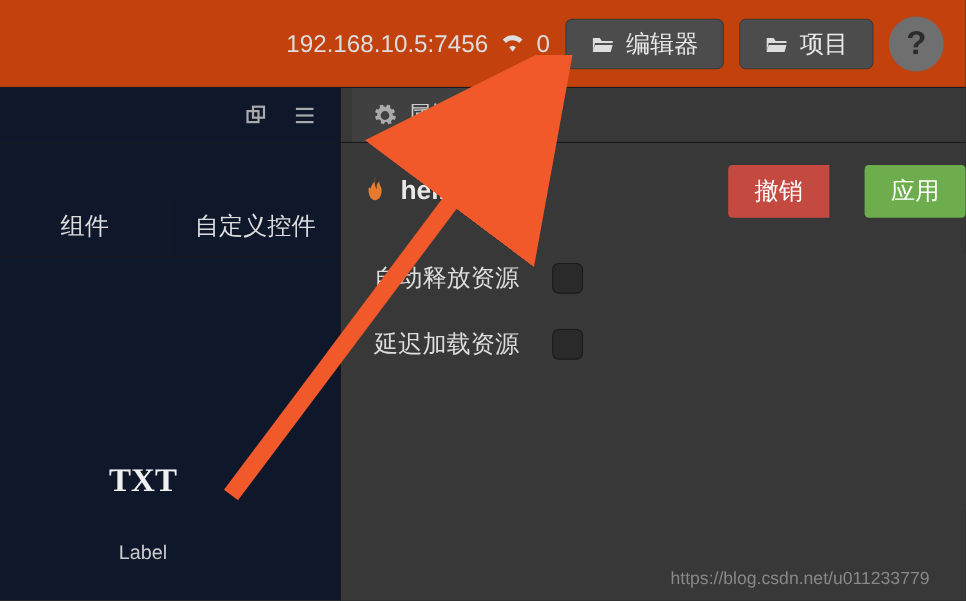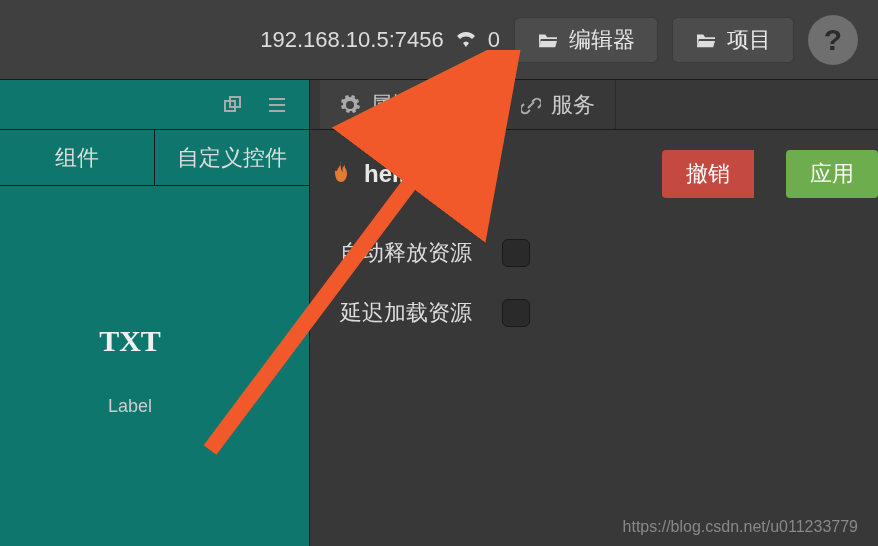--- a/index.html
+++ b/index.html
@@ -6,21 +6,21 @@
   body {
     width: 878px; height: 546px;
     background: #2b2b2b;
     font-family: -apple-system, "Helvetica Neue", Arial, sans-serif;
     color: #ccc;
     overflow: hidden;
     position: relative;
   }
   .topbar {
     height: 80px;
-    background: #404040;
+    background: #c2410c;
     border-bottom: 1px solid #1a1a1a;
     display: flex;
     align-items: center;
     justify-content: flex-end;
     padding: 0 20px;
     gap: 14px;
   }
   .ip-block { display: flex; align-items: center; gap: 10px; font-size: 22px; color: #ddd; }
   .wifi-icon svg { width: 24px; height: 20px; }
   .top-btn {
@@ -37,23 +37,23 @@
   .top-btn svg { width: 22px; height: 18px; fill: #ddd; }
   .help-btn {
     width: 50px; height: 50px; border-radius: 50%;
     background: #6f6f6f;
     display: flex; align-items: center; justify-content: center;
     color: #2b2b2b; font-size: 30px; font-weight: bold;
     cursor: pointer;
   }
   .main { display: flex; height: calc(100% - 80px); }
   .left-panel {
-    width: 310px; background: #0f766e;
+    width: 310px; background: #0f172a;
     border-right: 1px solid #1a1a1a;
-    display: flex; flex-direction: column;
+    display: flex; flex-direction: column; gap: 48px;
   }
   .left-toolbar {
     height: 50px; display: flex; justify-content: flex-end; align-items: center;
     gap: 24px; padding-right: 22px;
     border-bottom: 1px solid #1a1a1a;
   }
   .left-toolbar svg { width: 20px; height: 20px; fill: #aaa; cursor: pointer; }
   .left-tabs { display: flex; height: 56px; }
   .left-tab {
     flex: 1; display: flex; align-items: center; justify-content: center;
@@ -110,21 +110,21 @@
   .checkbox {
     width: 28px; height: 28px; border-radius: 6px;
     background: #2a2a2a; border: 1px solid #1a1a1a;
     cursor: pointer;
   }
   .arrow-overlay {
     position: absolute; left: 150px; top: 50px;
     pointer-events: none; z-index: 100;
   }
   .watermark {
-    position: absolute; bottom: 10px; right: 20px;
+    position: absolute; bottom: 10px; right: 33px;
     font-size: 16px; color: #888;
   }
 </style>
 </head>
 <body>
 
 <div class="topbar">
   <div class="ip-block">
     <span>192.168.10.5:7456</span>
     <span class="wifi-icon">
@@ -185,26 +185,20 @@
   </div>
 
   <div class="right-panel">
     <div class="right-tabs">
       <div class="right-tab active">
         <svg viewBox="0 0 20 20">
             <path d="M10 6a4 4 0 100 8 4 4 0 000-8zm8 4l2 1-1 3-2-.5c-.4.6-.9 1.1-1.5 1.5l.5 2-3 1-1-2h-2l-1 2-3-1 .5-2c-.6-.4-1.1-.9-1.5-1.5L2 14l-1-3 2-1V8L1 7l1-3 2 .5C4.4 3.9 4.9 3.4 5.5 3L5 1l3-1 1 2h2l1-2 3 1-.5 2c.6.4 1.1.9 1.5 1.5L18 4l1 3-2 1v2z"></path>
           </svg>
         <span>属性检查器</span>
       </div>
-      <div class="right-tab">
-        <svg viewBox="0 0 20 20">
-            <path d="M7 13l6-6m-4 8l-2 2a4 4 0 01-6-6l2-2m8-2l2-2a4 4 0 016 6l-2 2" fill="none" stroke="#aaa" stroke-width="2"></path>
-          </svg>
-        <span>服务</span>
-      </div>
     </div>
     <div class="asset-header">
       <div class="asset-title">
         <svg viewBox="0 0 22 26">
             <path d="M11 0c1 5-4 6-4 11 0-2-2-2-2 0 0 7 3 10 6 10s6-3 6-9c0-4-3-5-2-8-3 2-3 5-2 7-2-1-3-6-2-11z" fill="#e47b2f"></path>
           </svg>
         <span>helloworld</span>
       </div>
       <div class="btn-group">
         <button class="action-btn btn-undo">

